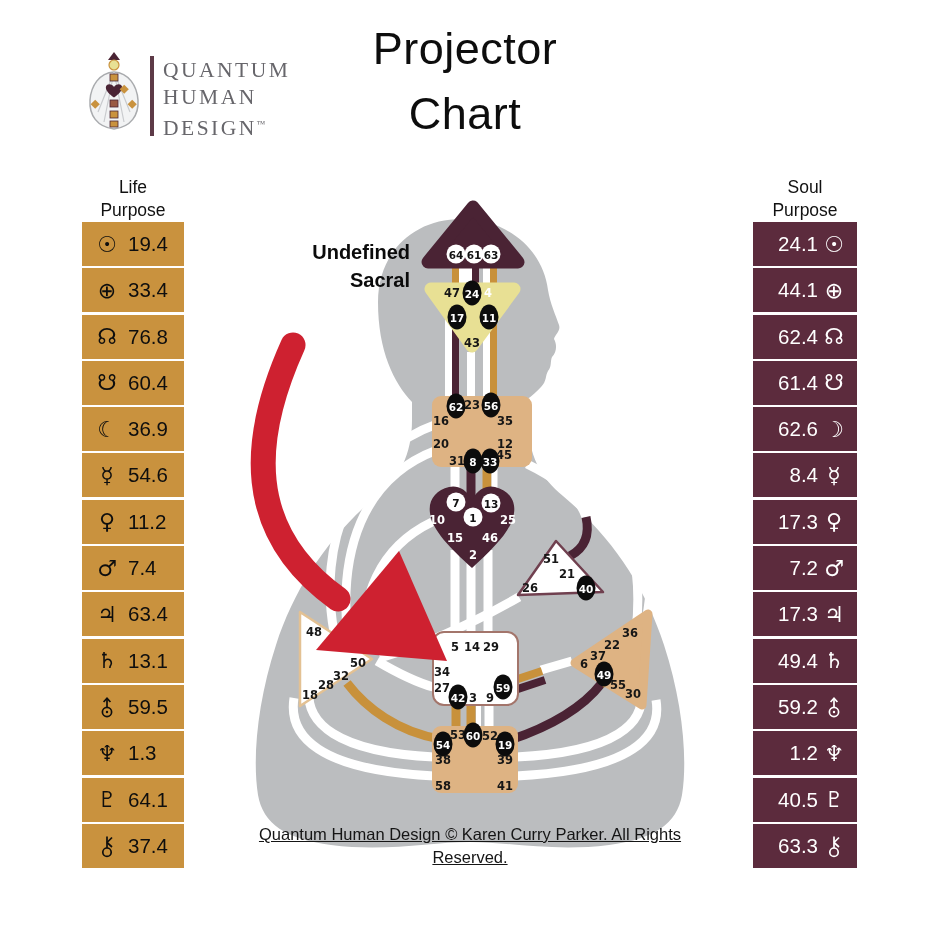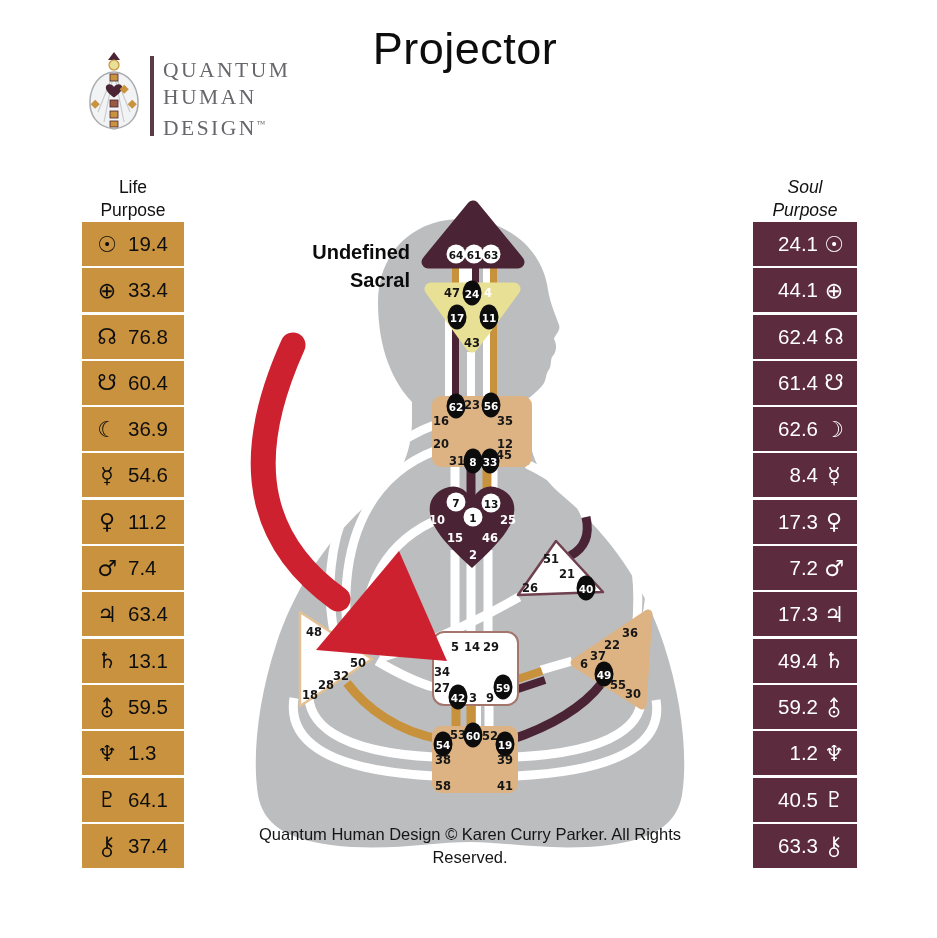--- a/index.html
+++ b/index.html
@@ -16,21 +16,21 @@
            font-size:21.5px; letter-spacing:2.5px; color:#67666b; line-height:27px; }
   .brand sup { font-size:9px; letter-spacing:0; }
 
   
   .annotation { position:absolute; left:190px; top:238px; width:220px; text-align:right; z-index:7;
                 font-size:20px; font-weight:800; color:#0b0b0b; line-height:1.42; }
 
   
   .col-header { position:absolute; top:176px; text-align:center; font-size:17.5px; color:#111; line-height:1.33; }
   .lp-header { left:82px; width:102px;text-align:center; }
-  .sp-header { left:753px; width:104px;font-style:italic; }
+  .sp-header { left:753px; width:104px; }
   .planet-col { position:absolute; top:222px; display:flex; flex-direction:column; gap:2.3px; }
   .lp-col { left:82px;  width:102px; }
   .sp-col { left:753px; width:104px; }
   .prow { height:44px; display:flex; align-items:center; box-sizing:border-box; }
   .lp-col .prow { background:#C9923E; padding-left:9px; }
   .sp-col .prow { background:#5C2B3D; justify-content:flex-end; padding-right:7px; }
   .glyph { width:32px; display:flex; align-items:center; justify-content:center;
            font-family:"DejaVu Sans", sans-serif; font-size:22px; color:#0e0e0e; }
   .val { font-size:20.5px; color:#0e0e0e; margin-left:5px; }
   .sp-col .glyph { color:#fff; }
@@ -43,29 +43,30 @@
           font-family:"DejaVu Sans", sans-serif; font-size:11.5px; font-weight:700; color:#161616;
           white-space:nowrap; }
   .gate.dot { width:19px; height:25px; border-radius:50%; background:#0c0c0c; color:#fff;
               font-size:10.5px; display:flex; align-items:center; justify-content:center; }
   .gate.wc  { width:19px; height:19px; border-radius:50%; background:#fff; color:#111;
               font-size:10.5px; display:flex; align-items:center; justify-content:center; }
   .gate.wt  { color:#fff; }
 
   
   .footer { position:absolute; left:220px; top:823px; width:500px; text-align:center; z-index:2;
-            font-size:16.5px; color:#151515; line-height:1.38; }
+            font-size:16.5px; color:#151515; line-height:1.38;text-decoration:underline; }
 </style>
 </head>
 <body>
 
 <div class="page">
 
   <div class="title">
     <div>Projector</div>
+    <div>Chart</div>
   </div>
 
   <svg class="logo-icon" style="position:absolute;left:84px;top:50px" width="60" height="88" viewBox="0 0 60 88">
     <path d="M30,22 C45,23 53,36 54,50 C55,65 47,77 30,79 C13,77 5,65 6,50 C7,36 15,23 30,22 Z" fill="#F2F3F4" stroke="#A9ABAE" stroke-width="1.5"></path>
     <path d="M30,22 L14,62 M30,22 L46,62 M30,22 L20,72 M30,22 L40,72" stroke="#C9CBCE" stroke-width="1.2" fill="none"></path>
     <path d="M30,2 L36,10 L24,10 Z" fill="#4A2334"></path>
     <circle cx="30" cy="15" r="5" fill="#E8E094" stroke="#C9923E" stroke-width="1.2"></circle>
     <rect x="26" y="24" width="8" height="7" fill="#C9923E" stroke="#4A2334" stroke-width="0.8"></rect>
     <path d="M30,37 C28,33.5 23,33.5 22,36.5 C21,40 25,44 30,47.5 C35,44 39,40 38,36.5 C37,33.5 32,33.5 30,37 Z" fill="#4A2334"></path>
     <rect x="37" y="36" width="6.5" height="6.5" transform="rotate(45 40.2 39.2)" fill="#C9923E"></rect>

